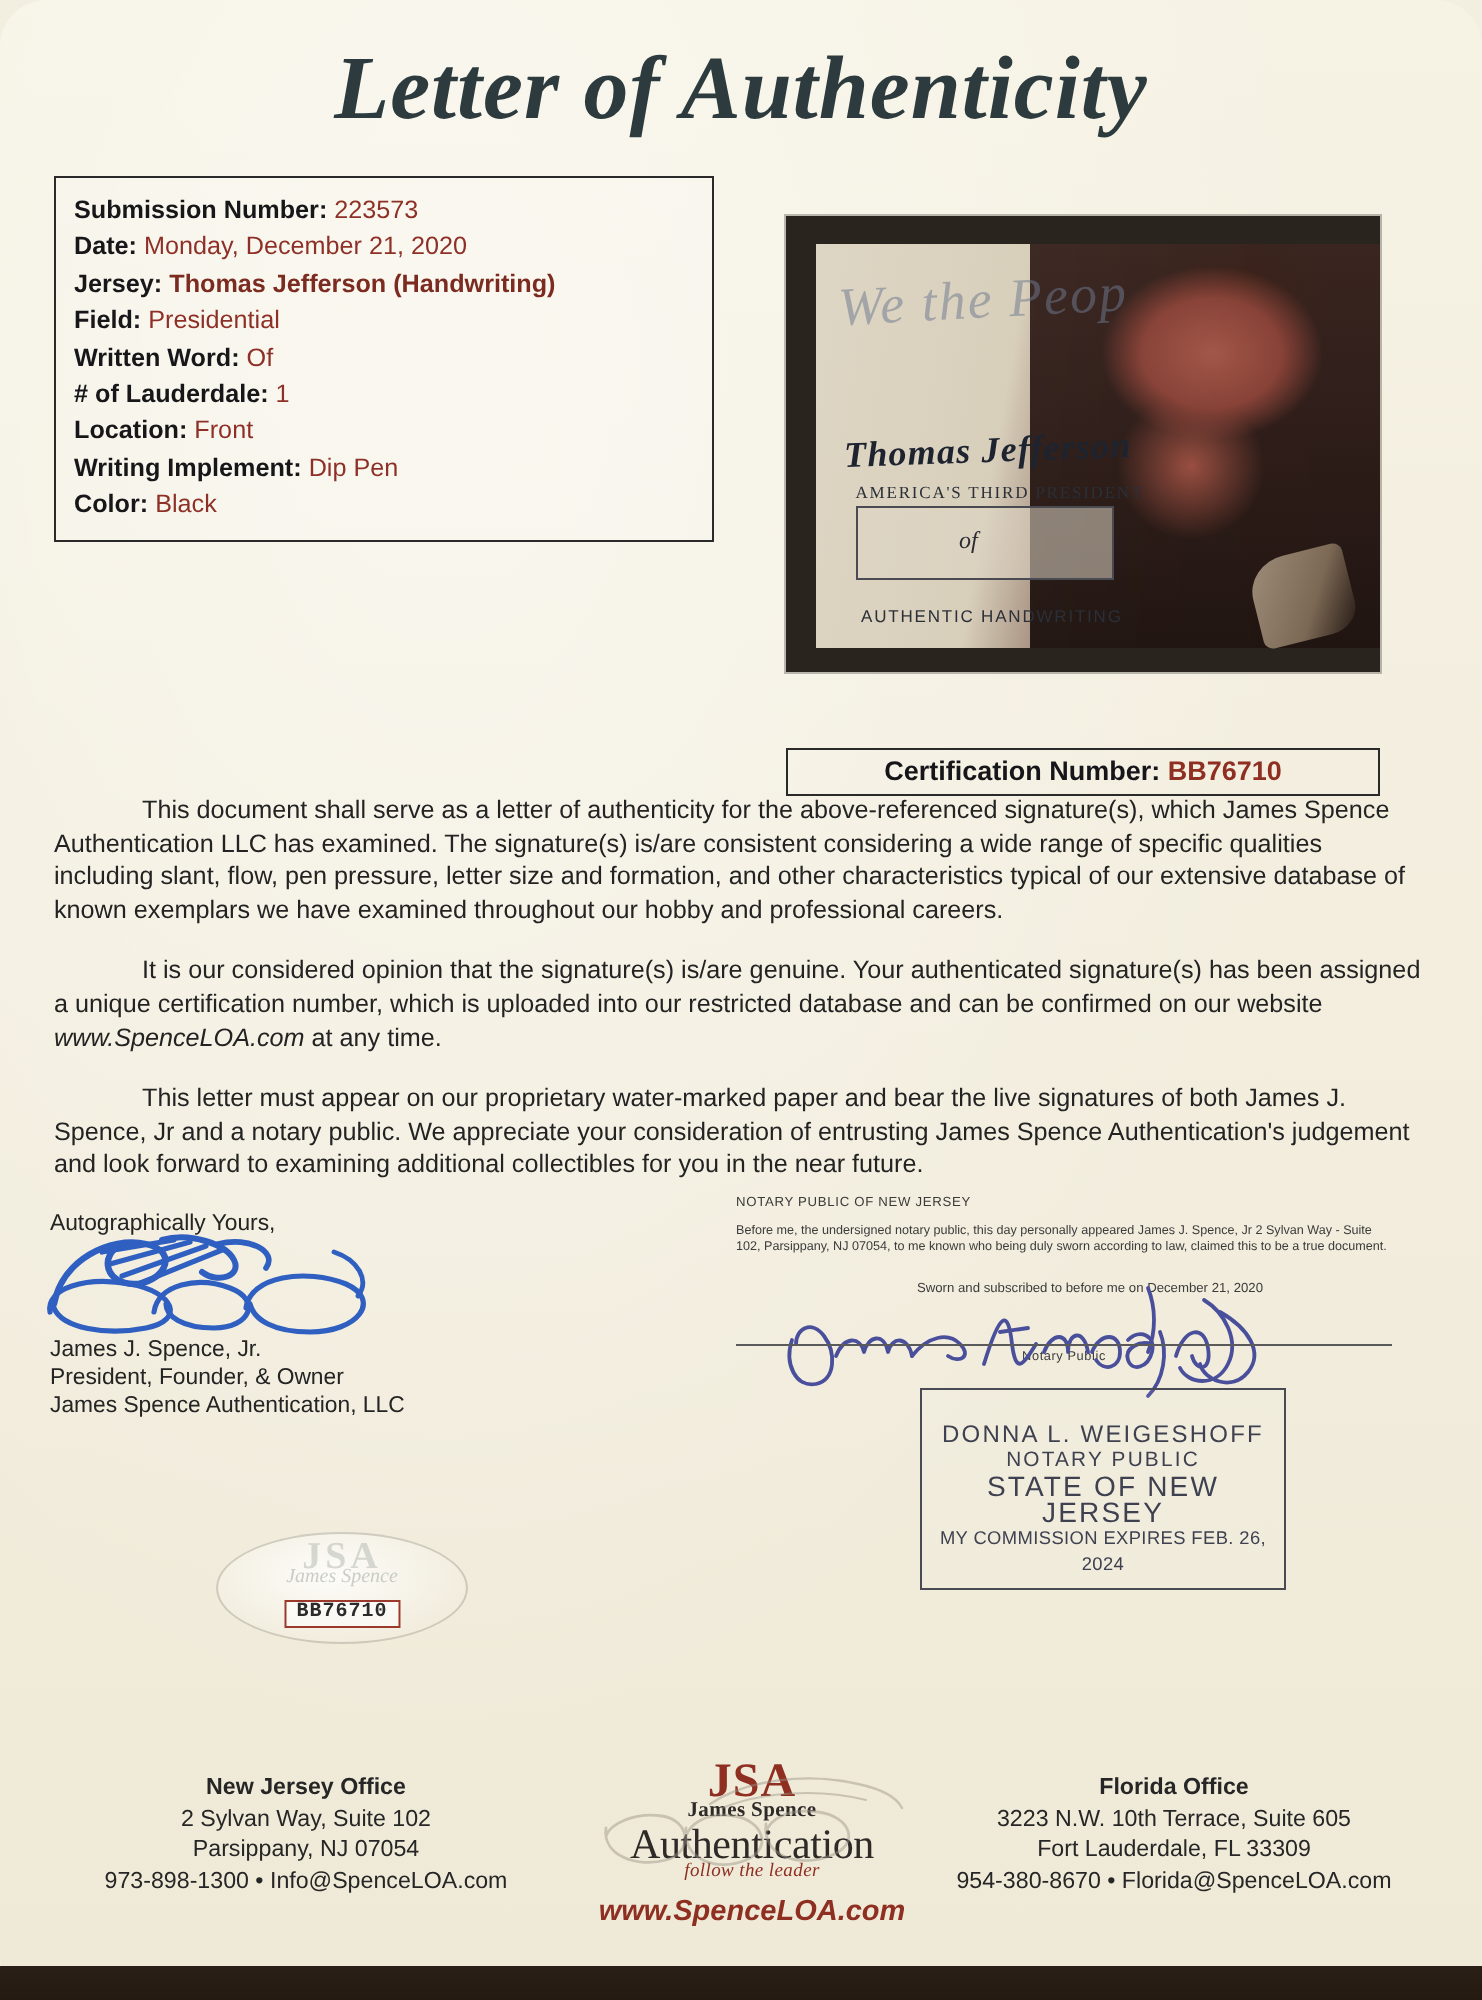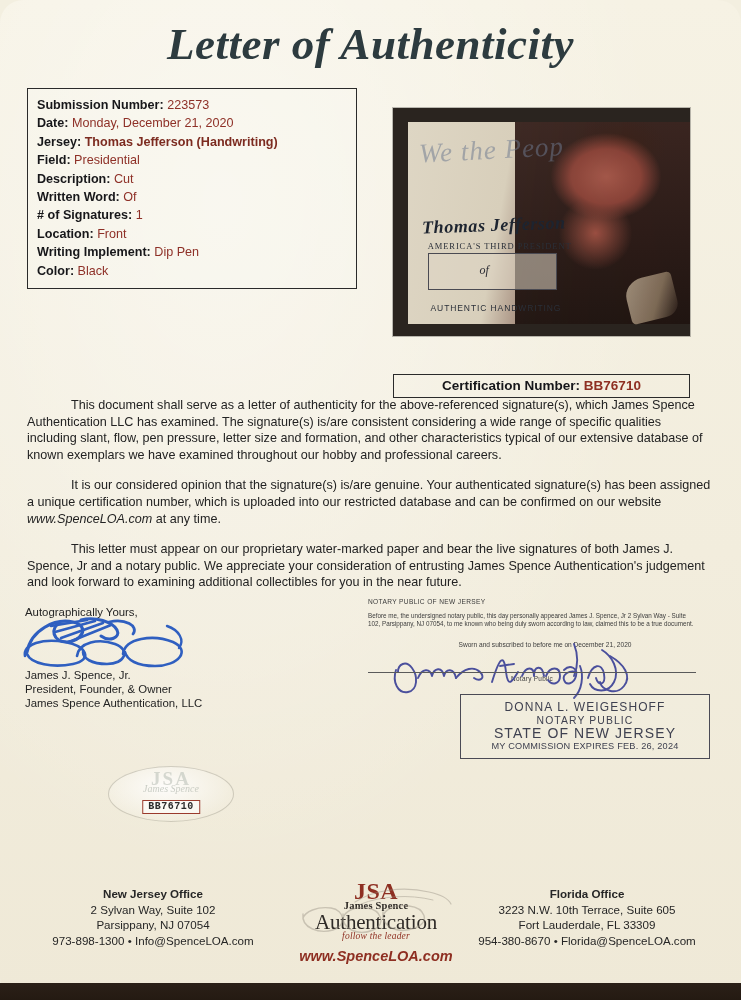--- a/index.html
+++ b/index.html
@@ -129,24 +129,24 @@
   .notary{position:absolute;left:368px;top:598px;width:328px;}
   .notary .nhead{font-size:6.6px;letter-spacing:.35px;color:#3a3a3a;}
   .notary .nbody{font-size:6.3px;line-height:8.4px;color:#3c3c3c;margin-top:7px;}
   .notary .nsworn{font-size:6.6px;color:#3c3c3c;margin-top:12px;text-align:center;padding-left:26px;}
   .notary .sigline{
     position:relative;margin-top:24px;height:1px;background:#5a5a5a;width:100%;
   }
   .notary .nsiglabel{font-size:6.4px;color:#3c3c3c;text-align:center;margin-top:2px;letter-spacing:.3px;}
   .notarysig{position:absolute;left:20px;top:44px;width:300px;height:60px;pointer-events:none;}
   .stamp{
-    position:absolute;left:92px;top:96px;width:250px;
+    position:absolute;left:92px;top:96px;width:183px;
     border:1px solid #4a4a55;
     text-align:center;color:#3f4150;
-    padding:6px 2px 5px 2px;box-sizing:border-box;
+    padding:16px 2px 5px 2px;box-sizing:border-box;
     background:rgba(255,255,255,.06);
   }
   .stamp div{letter-spacing:1.1px;line-height:13px;}
   .stamp .s1{font-size:12px;}
   .stamp .s2{font-size:10.4px;}
   .stamp .s3{font-size:14px;}
   .stamp .s4{font-size:9.2px;letter-spacing:.2px;}
   
   .sticker{
     position:absolute;left:108px;top:766px;width:126px;height:56px;
@@ -218,29 +218,25 @@
     </div>
     <div class="inforow">
       <span class="lbl">Jersey:</span>
       <span class="val strong">Thomas Jefferson (Handwriting)</span>
     </div>
     <div class="inforow">
       <span class="lbl">Field:</span>
       <span class="val">Presidential</span>
     </div>
     <div class="inforow">
-      <span class="lbl">Description:</span>
-      <span class="val">Cut</span>
-    </div>
-    <div class="inforow">
       <span class="lbl">Written Word:</span>
       <span class="val">Of</span>
     </div>
     <div class="inforow">
-      <span class="lbl"># of Signatures:</span>
+      <span class="lbl"># of Lauderdale:</span>
       <span class="val">1</span>
     </div>
     <div class="inforow">
       <span class="lbl">Location:</span>
       <span class="val">Front</span>
     </div>
     <div class="inforow">
       <span class="lbl">Writing Implement:</span>
       <span class="val">Dip Pen</span>
     </div>

